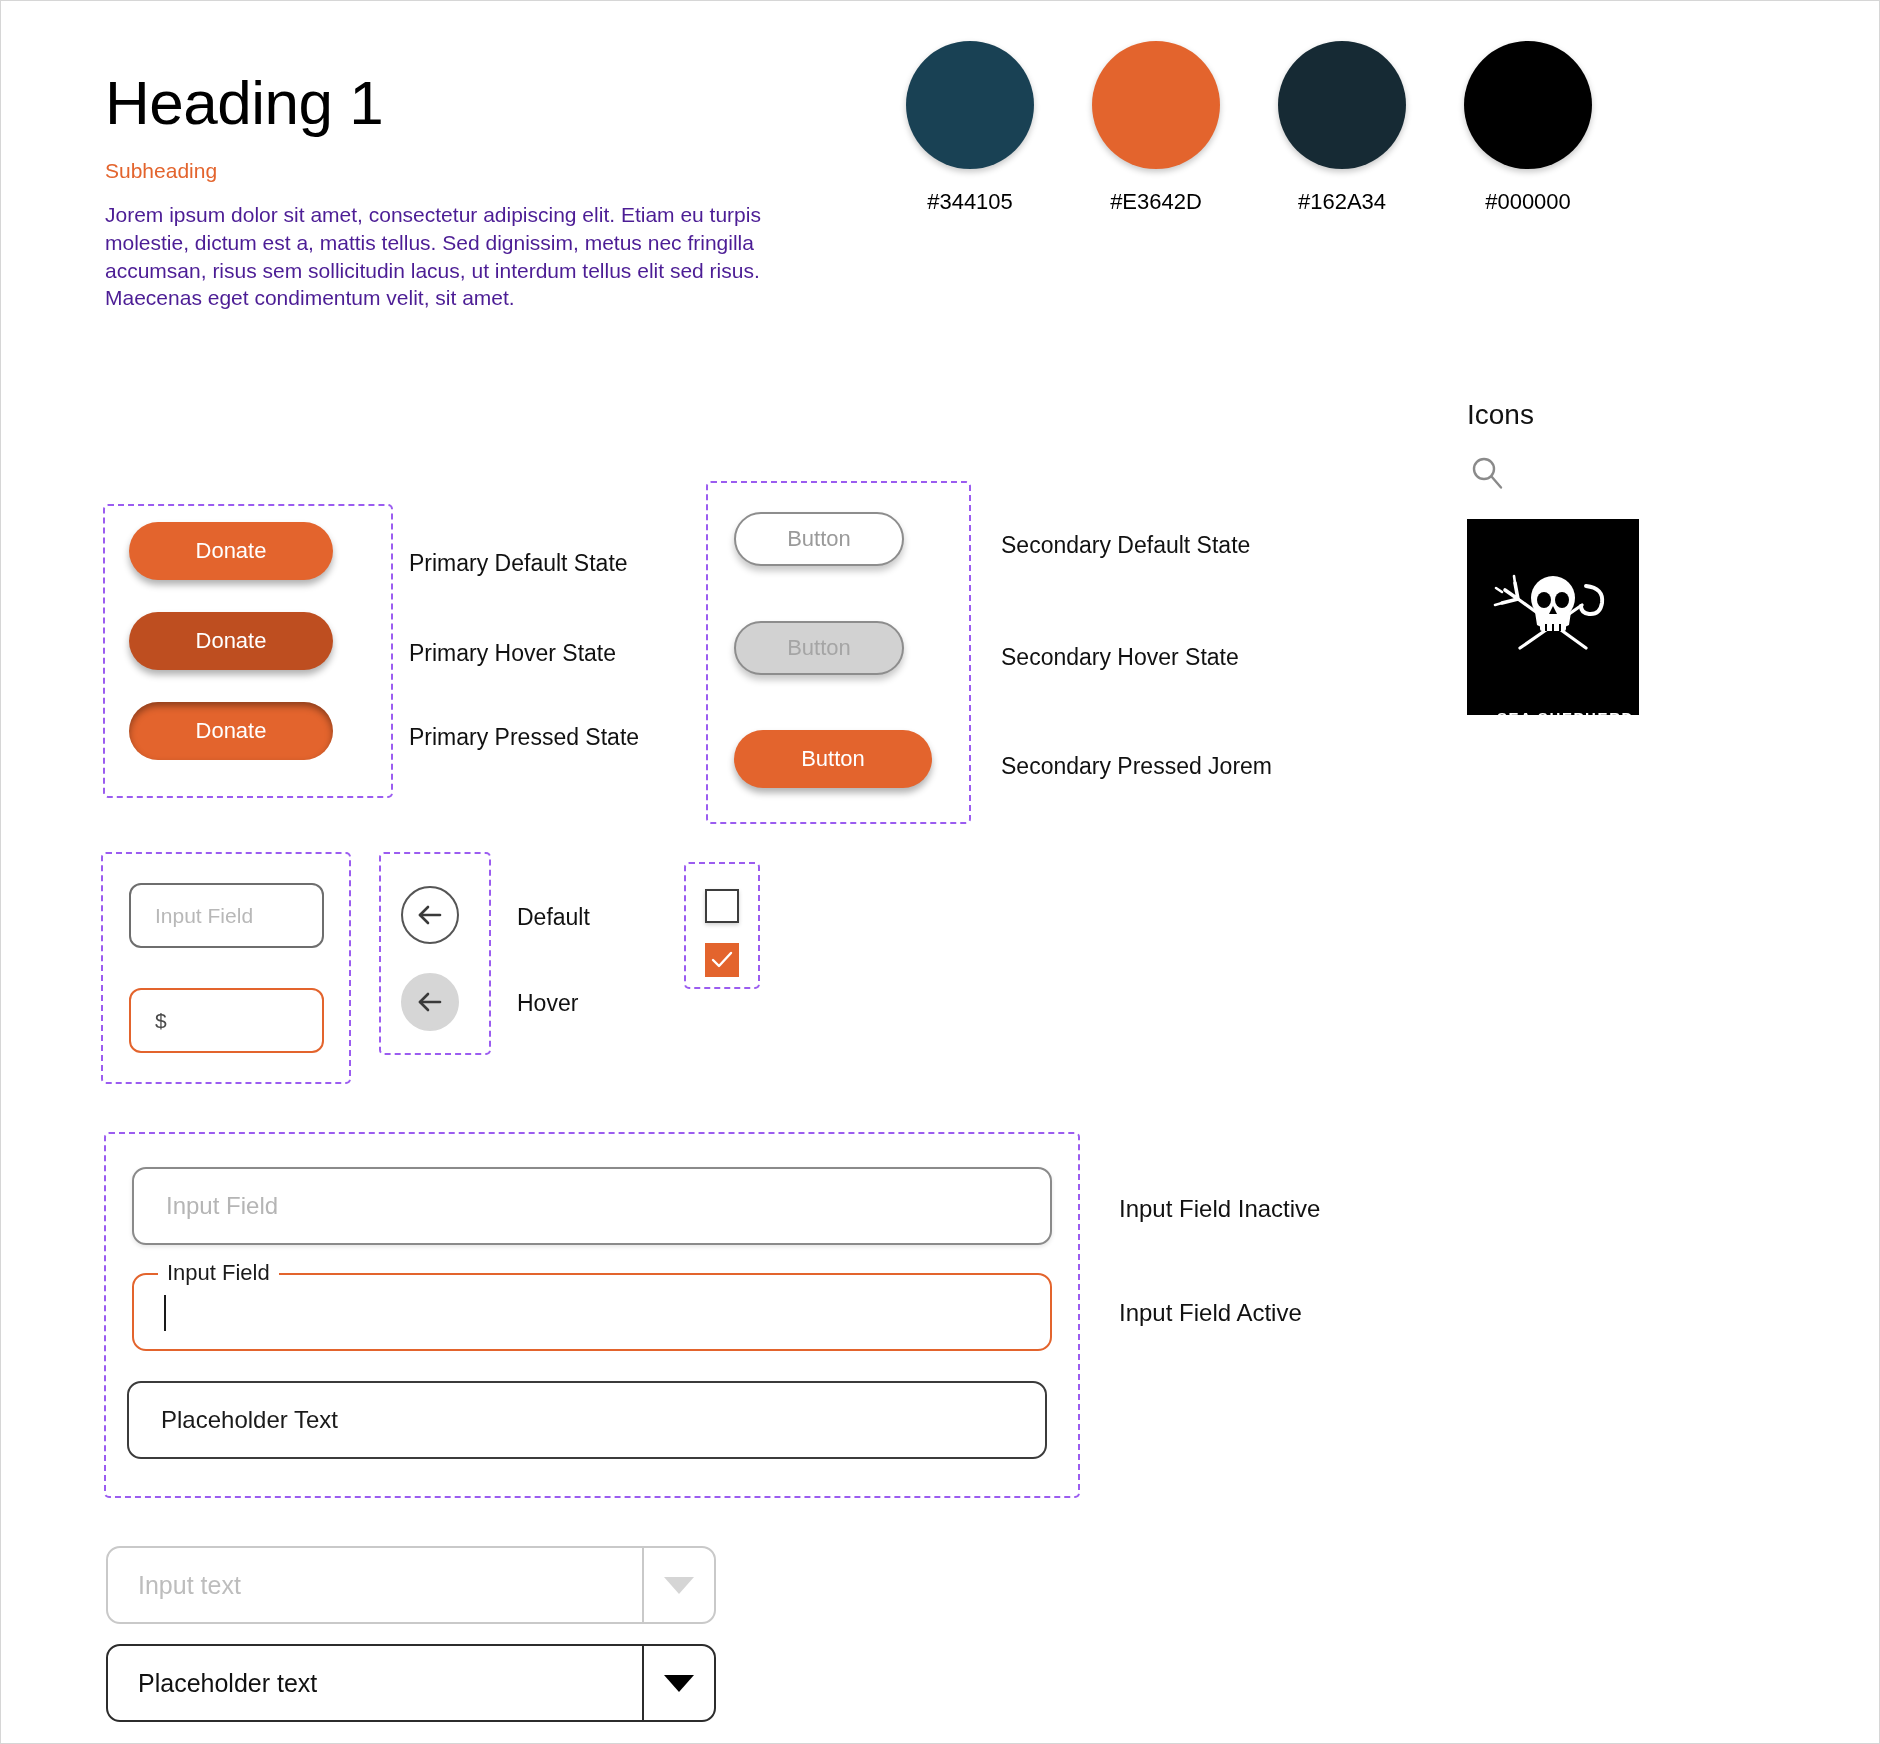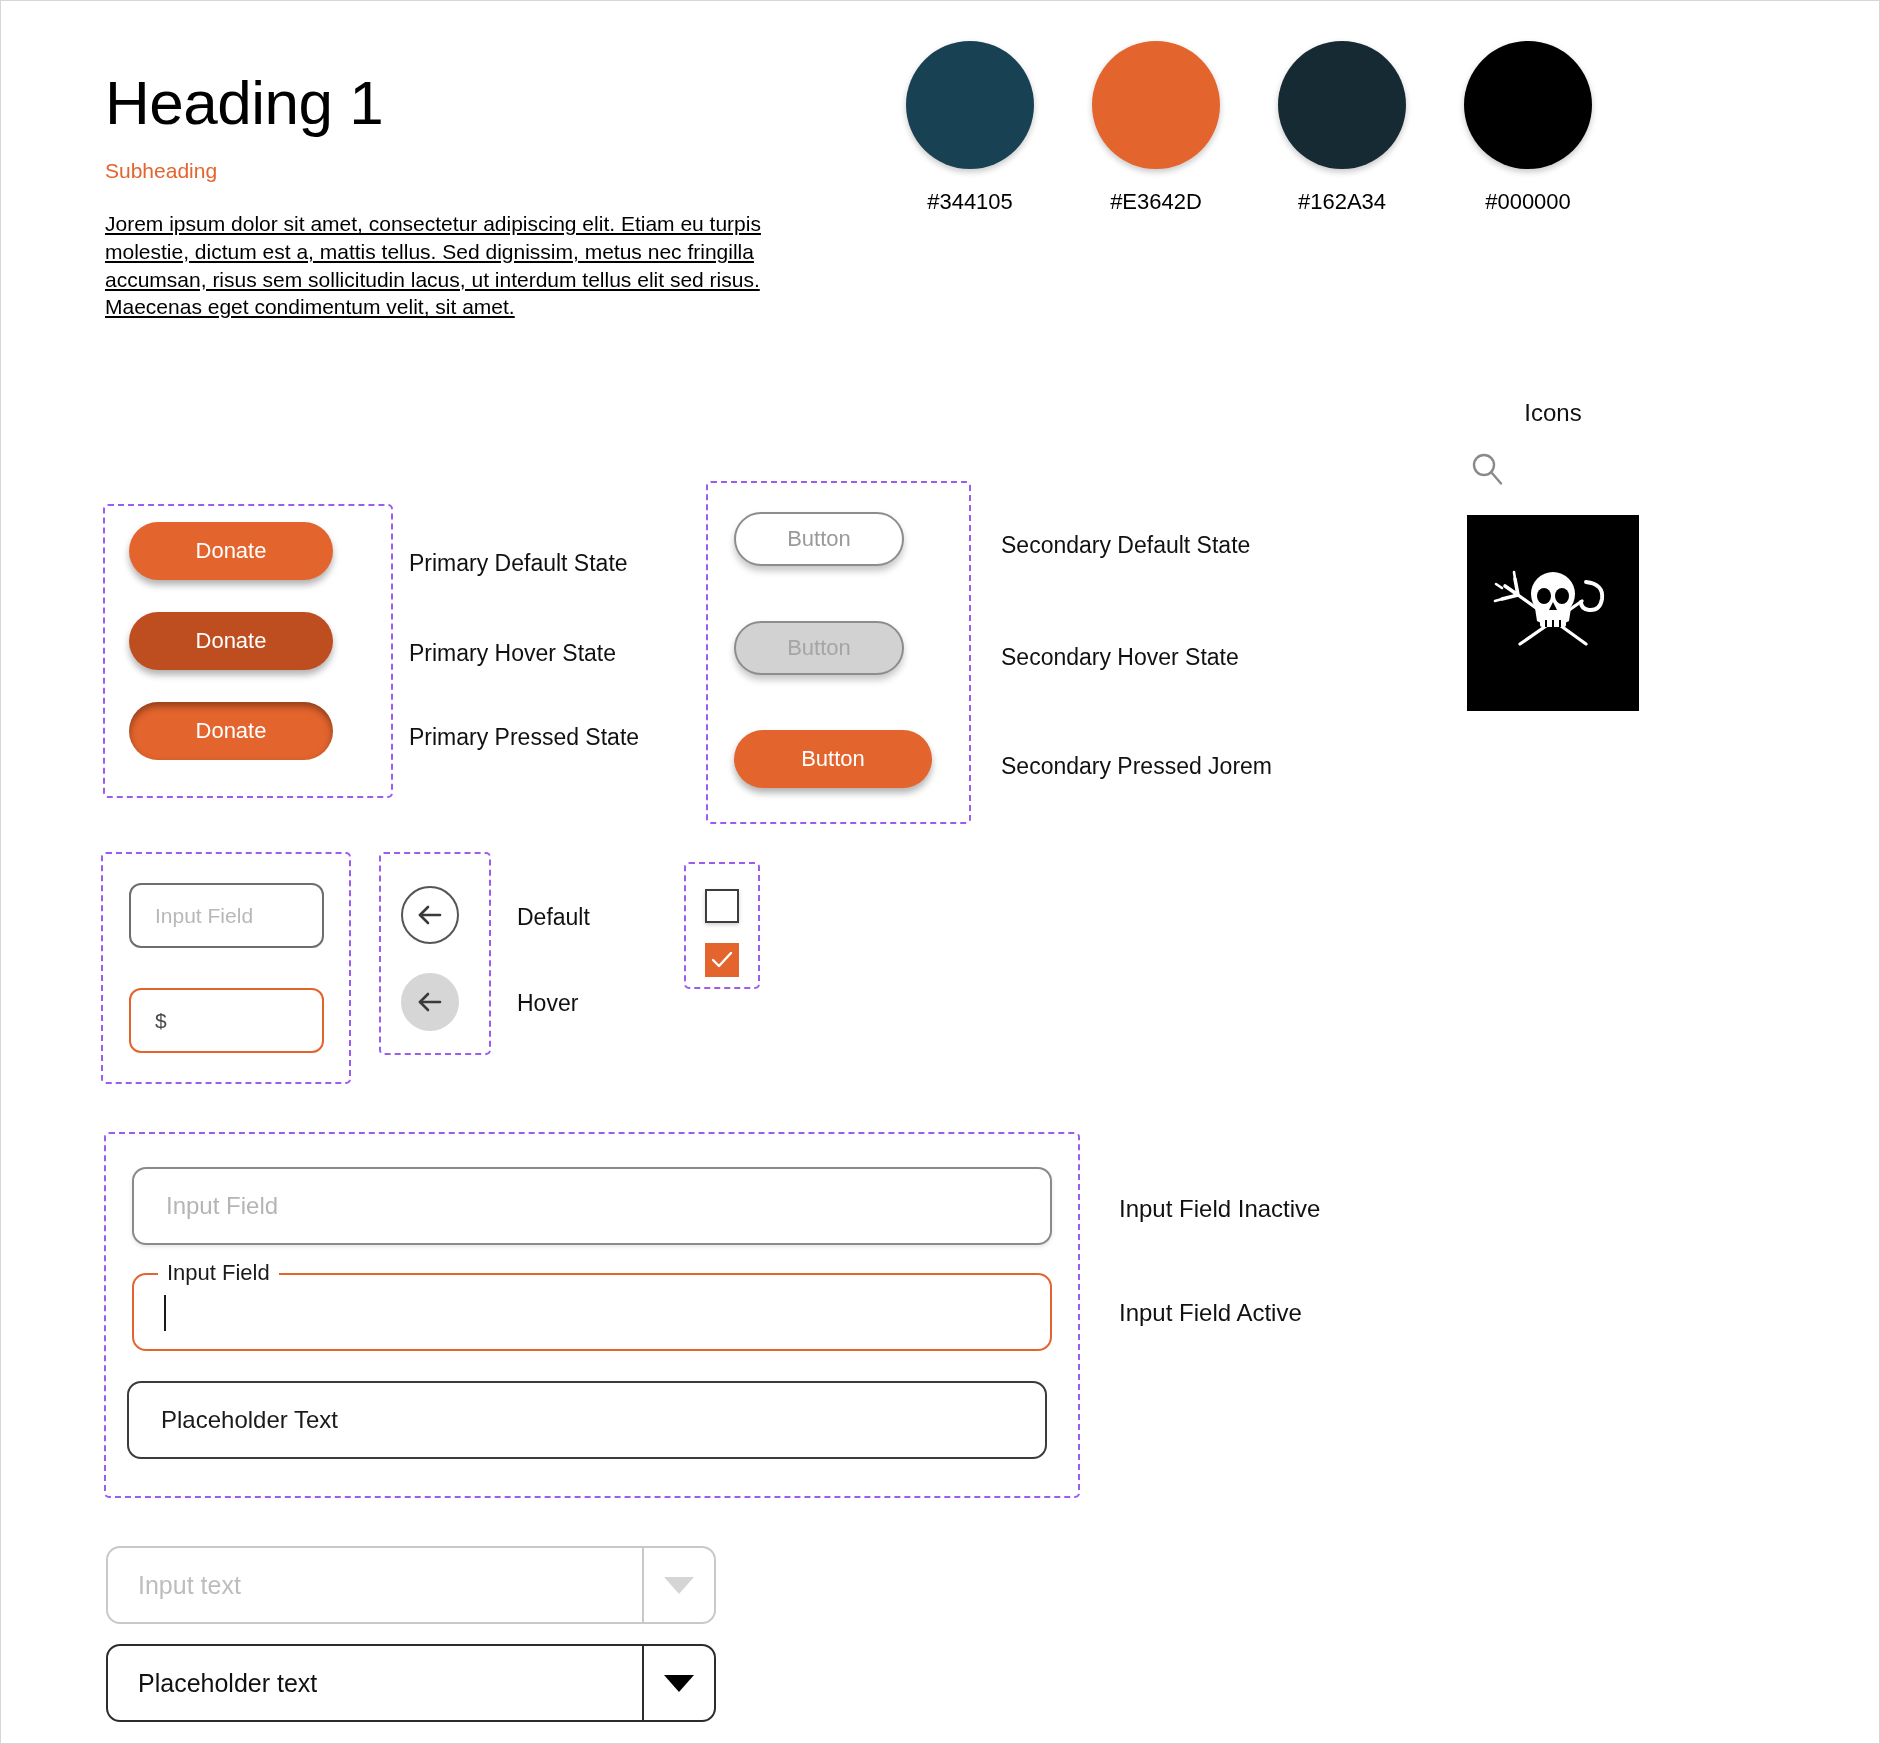--- a/index.html
+++ b/index.html
@@ -41,25 +41,24 @@
   }
   .subheading {
     font-size: 21px;
     font-weight: 400;
     color: #E3642D;
     margin-top: 22px;
   }
   .body-copy {
     font-size: 21px;
     font-weight: 400;
-    color: #000000;
+    color: #4c1d95;
     line-height: 1.32;
-    margin-top: 27px;
+    margin-top: 18px;
     width: 700px;
-    text-decoration: underline;
   }
 
   
   .swatches {
     position: absolute;
     left: 905px; top: 40px;
     display: flex;
     gap: 58px;
   }
   .swatch { width: 128px; text-align: center; }
@@ -74,21 +73,21 @@
   }
   .swatch-label {
     margin-top: 20px;
     font-size: 22px;
     color: #000;
     white-space: nowrap;
   }
 
   
   .icons-section { position: absolute; left: 1466px; top: 398px; }
-  .icons-title { font-size: 24px; font-weight: 300; color: #111; text-align: center; }
+  .icons-title { font-size: 28px; font-weight: 300; color: #111; }
   .search-icon-wrap { margin-top: 22px; width: 40px; height: 40px; }
   .logo-tile {
     margin-top: 26px;
     width: 172px; height: 196px;
     background: #000000;
     display: flex; align-items: center; justify-content: center;
   }
 
   
   .dashed {

